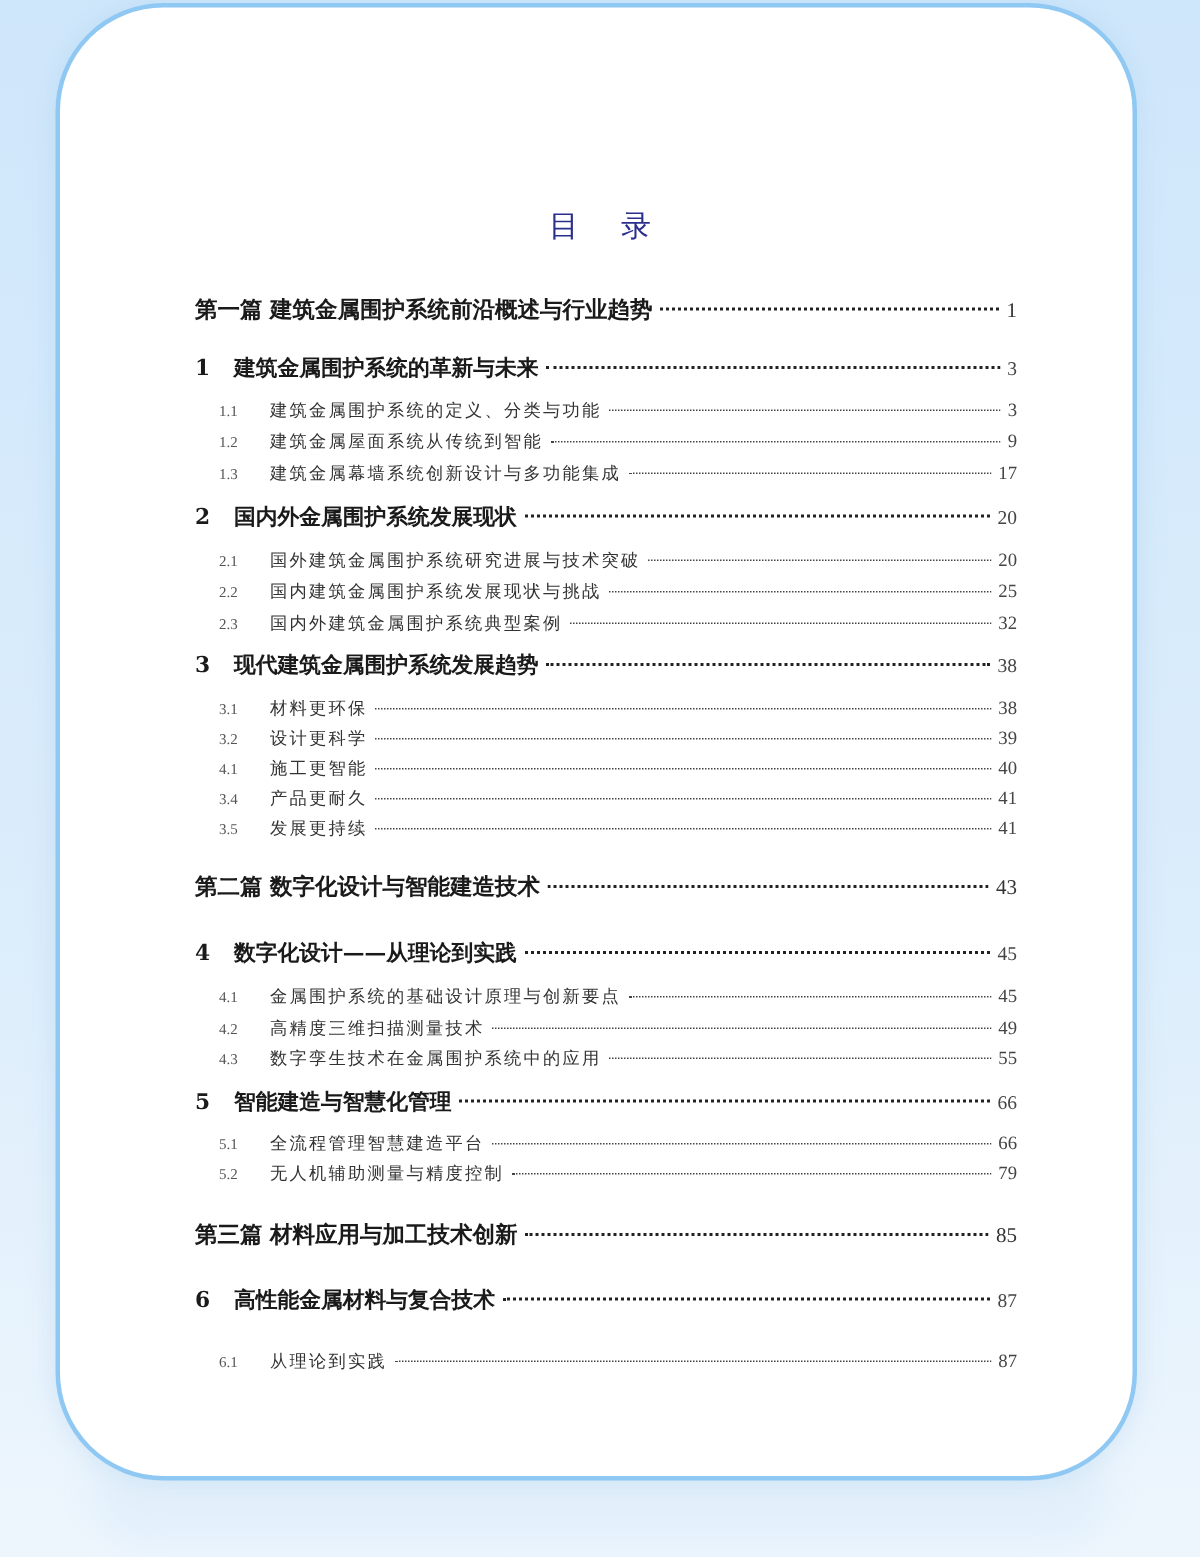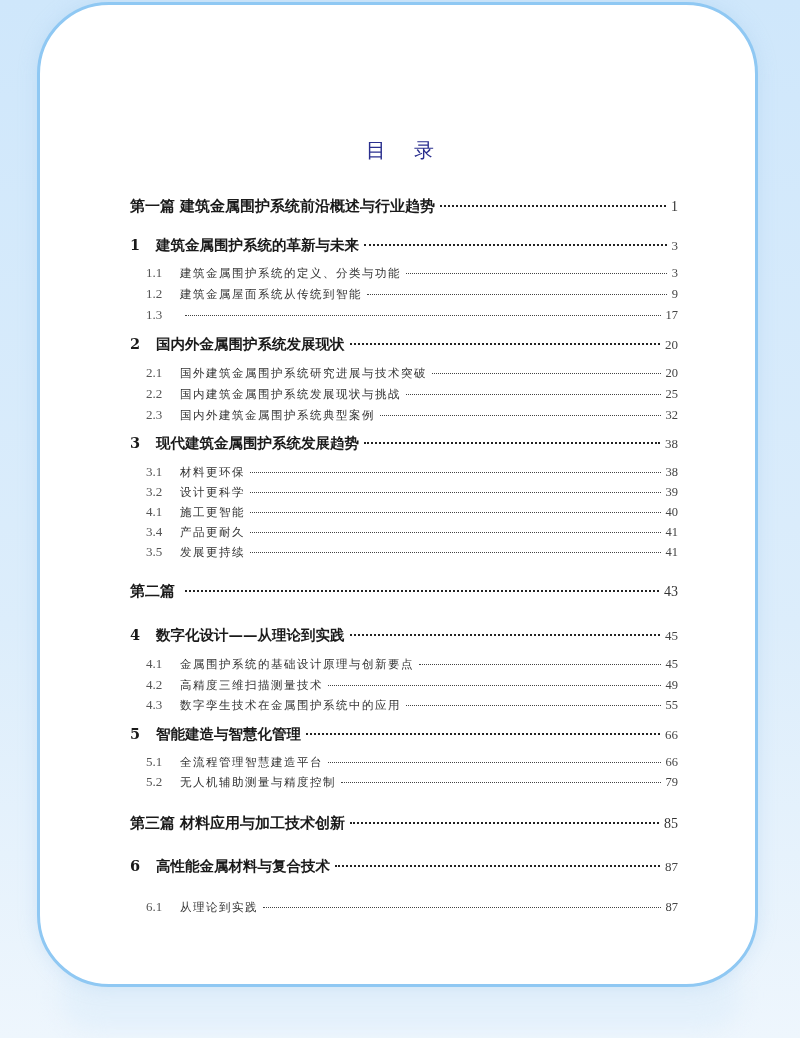--- a/index.html
+++ b/index.html
@@ -45,21 +45,21 @@
   .part { font-size: 15px; font-weight: bold; }
   .part .num { width: 50px; }
   .part .label { font-weight: bold; }
   .part .page { font-weight: normal; font-size: 14px; color: #333; }
 
   .chapter { font-size: 14.5px; font-weight: bold; }
   .chapter .num { width: 26px; }
   .chapter .page { font-weight: normal; font-size: 13px; color: #444; }
 
   .section { font-size: 11.5px; color: #333; left: 146px; width: 532px; letter-spacing: 1.5px; }
-  .section .num { width: 34px; color: #555; letter-spacing: 0; font-family: "Liberation Serif", serif; font-size: 13px; }
+  .section .num { width: 34px; color: #555; letter-spacing: 0; font-family: "Liberation Serif", serif; font-size: 10px; }
   .section .page { font-size: 12.5px; color: #444; letter-spacing: 0; }
   .section .leader::after { border-bottom: 1.5px dotted #444; }
 </style>
 </head>
 <body>
 
 <div class="shadow"></div>
 <div class="card"></div>
 
 <div class="toc-title">
@@ -87,20 +87,21 @@
     <span class="page">3</span>
   </div>
   <div class="row section" style="top:286px">
     <span class="num">1.2</span>
     <span class="label">建筑金属屋面系统从传统到智能</span>
     <span class="leader"></span>
     <span class="page">9</span>
   </div>
   <div class="row section" style="top:307px">
     <span class="num">1.3</span>
+    <span class="label">建筑金属幕墙系统创新设计与多功能集成</span>
     <span class="leader"></span>
     <span class="page">17</span>
   </div>
 
   <div class="row chapter" style="top:334px">
     <span class="num">2</span>
     <span class="label">国内外金属围护系统发展现状</span>
     <span class="leader"></span>
     <span class="page">20</span>
   </div>
@@ -155,20 +156,21 @@
   </div>
   <div class="row section" style="top:544px">
     <span class="num">3.5</span>
     <span class="label">发展更持续</span>
     <span class="leader"></span>
     <span class="page">41</span>
   </div>
 
   <div class="row part" style="top:581px">
     <span class="num">第二篇</span>
+    <span class="label">数字化设计与智能建造技术</span>
     <span class="leader"></span>
     <span class="page">43</span>
   </div>
 
   <div class="row chapter" style="top:625px">
     <span class="num">4</span>
     <span class="label">数字化设计——从理论到实践</span>
     <span class="leader"></span>
     <span class="page">45</span>
   </div>

